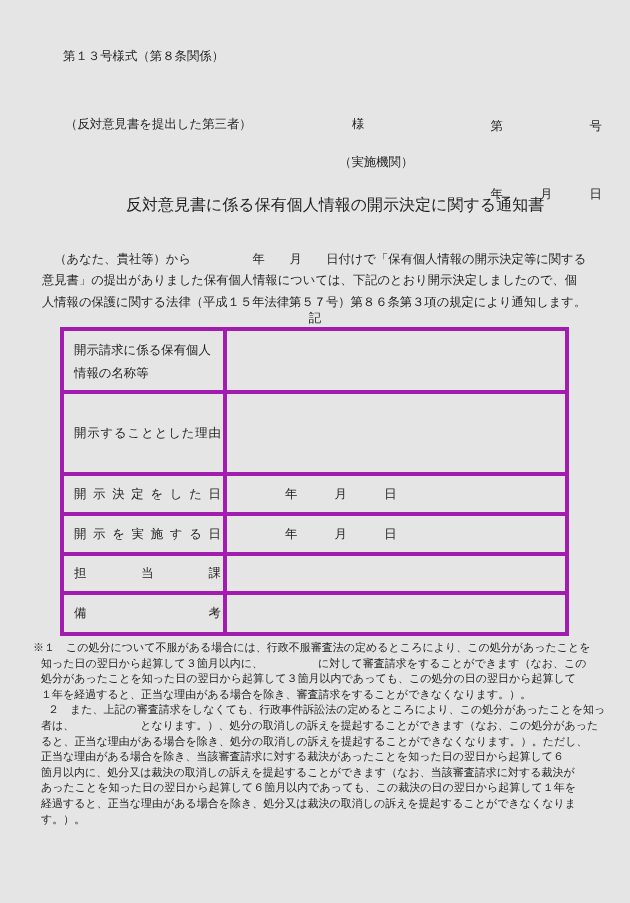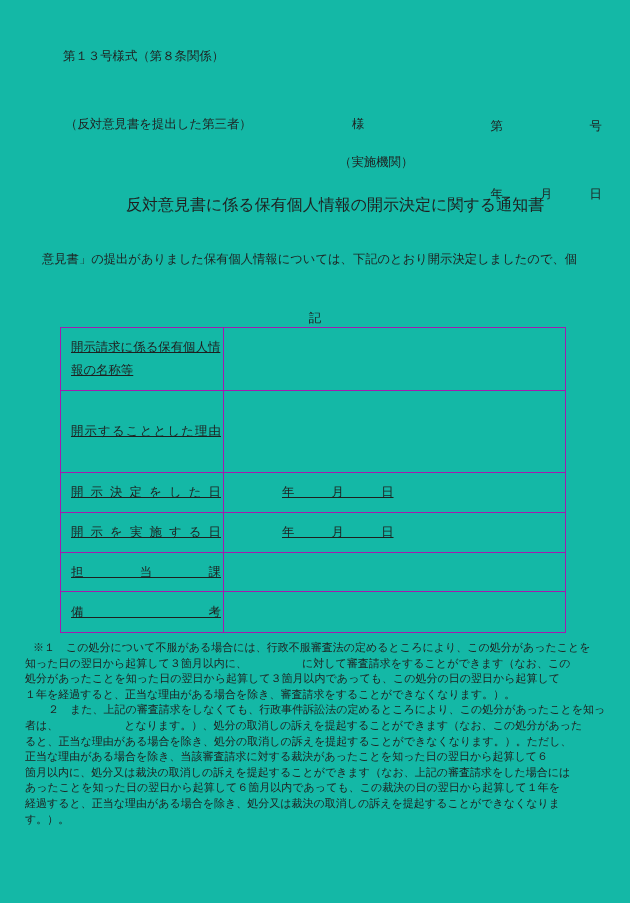--- a/index.html
+++ b/index.html
@@ -2,21 +2,21 @@
 <html lang="ja"><head>
 <meta charset="utf-8">
 <style>
   * { margin: 0; padding: 0; box-sizing: border-box; }
   html, body { background: #888; }
   .page {
     position: relative;
     width: 630px;
     height: 903px;
     margin: 0 auto;
-    background: #14b8a6;
+    background: #e5e5e5;
     color: #1f1f1f;
     font-family: "Liberation Serif", "DejaVu Serif", serif;
     overflow: hidden;
   }
   .abs { position: absolute; white-space: nowrap; }
 
   .form-number { left: 63px; top: 48px; font-size: 12.4px; }
 
   .header-right {
     position: absolute;
@@ -58,24 +58,23 @@
 
   table.details {
     position: absolute;
     left: 60px; top: 327px;
     width: 505px;
     border-collapse: collapse;
     table-layout: fixed;
     font-size: 12.4px;
   }
   table.details td {
-    border: 1px solid #a21caf;
+    border: 4px solid #a21caf;
     vertical-align: middle;
     overflow: hidden;
-    text-decoration: underline;
   }
   td.lbl { width: 163px; padding: 0 2px 0 10px; }
   td.val { width: 342px; padding: 0 4px; }
   tr.r1 td { height: 63px; }
   tr.r2 td { height: 82px; margin-top: 24px; }
   tr.r3 td { height: 40px; }
   tr.r4 td { height: 40px; }
   tr.r5 td { height: 39px; }
   tr.r6 td { height: 41px; }
   tr.r1 td.lbl { vertical-align: top; padding-top: 8px; line-height: 23px; }
@@ -85,42 +84,44 @@
   .footnotes {
     position: absolute;
     left: 0; top: 640px;
     width: 630px;
     font-size: 11px;
     line-height: 15.6px;
   }
   .footnotes div { white-space: pre; }
   .nf1  { padding-left: 33px; }
   .nf2  { padding-left: 48px; }
-  .cont { padding-left: 25px; }
+  .cont { padding-left: 25px; margin-left: 16px; }
 </style>
 </head>
 <body>
 
 <div class="page">
 
   <div class="abs form-number">第１３号様式（第８条関係）</div>
 
   <div class="header-right">
     <div>第　　　　　　　号</div>
     <div>年　　　月　　　日</div>
   </div>
 
   <div class="abs addressee">（反対意見書を提出した第三者）</div>
   <div class="abs honorific">様</div>
   <div class="abs issuer">（実施機関）</div>
 
   <div class="doc-title">反対意見書に係る保有個人情報の開示決定に関する通知書</div>
 
   <div class="body-para">
+    <div>　（あなた、貴社等）から　　　　　年　　月　　日付けで「保有個人情報の開示決定等に関する</div>
     <div>意見書」の提出がありました保有個人情報については、下記のとおり開示決定しましたので、個</div>
+    <div>人情報の保護に関する法律（平成１５年法律第５７号）第８６条第３項の規定により通知します。</div>
   </div>
 
   <div class="record-marker">記</div>
 
   <table class="details">
     <tbody>
         <tr class="r1">
       <td class="lbl">開示請求に係る保有個人情報の名称等</td>
       <td class="val"></td>
     </tr>
@@ -149,19 +150,19 @@
 
   <div class="footnotes">
     <div class="nf1">※１　この処分について不服がある場合には、行政不服審査法の定めるところにより、この処分があったことを</div>
     <div class="cont">知った日の翌日から起算して３箇月以内に、　　　　　に対して審査請求をすることができます（なお、この</div>
     <div class="cont">処分があったことを知った日の翌日から起算して３箇月以内であっても、この処分の日の翌日から起算して</div>
     <div class="cont">１年を経過すると、正当な理由がある場合を除き、審査請求をすることができなくなります。）。</div>
     <div class="nf2">２　また、上記の審査請求をしなくても、行政事件訴訟法の定めるところにより、この処分があったことを知っ</div>
     <div class="cont">者は、　　　　　　となります。）、処分の取消しの訴えを提起することができます（なお、この処分があった</div>
     <div class="cont">ると、正当な理由がある場合を除き、処分の取消しの訴えを提起することができなくなります。）。ただし、</div>
     <div class="cont">正当な理由がある場合を除き、当該審査請求に対する裁決があったことを知った日の翌日から起算して６</div>
-    <div class="cont">箇月以内に、処分又は裁決の取消しの訴えを提起することができます（なお、上記の審査請求をした場合には</div>
+    <div class="cont">箇月以内に、処分又は裁決の取消しの訴えを提起することができます（なお、当該審査請求に対する裁決が</div>
     <div class="cont">あったことを知った日の翌日から起算して６箇月以内であっても、この裁決の日の翌日から起算して１年を</div>
     <div class="cont">経過すると、正当な理由がある場合を除き、処分又は裁決の取消しの訴えを提起することができなくなりま</div>
     <div class="cont">す。）。</div>
   </div>
 
 </div>
 
 </body></html>

